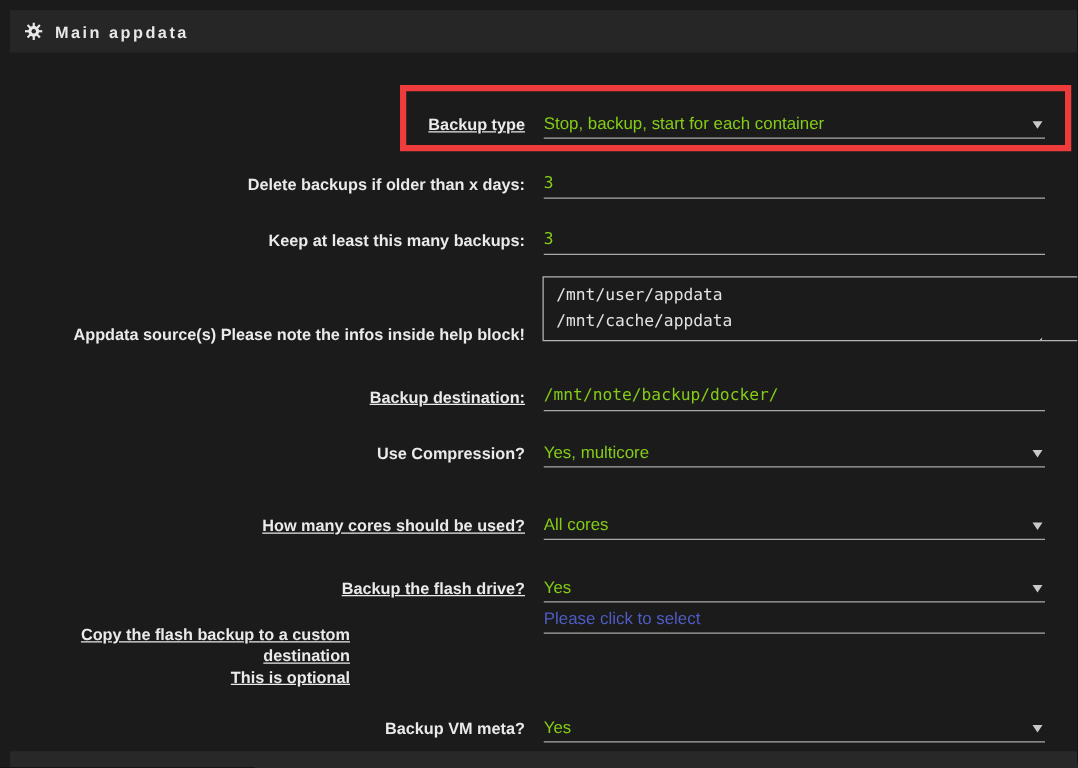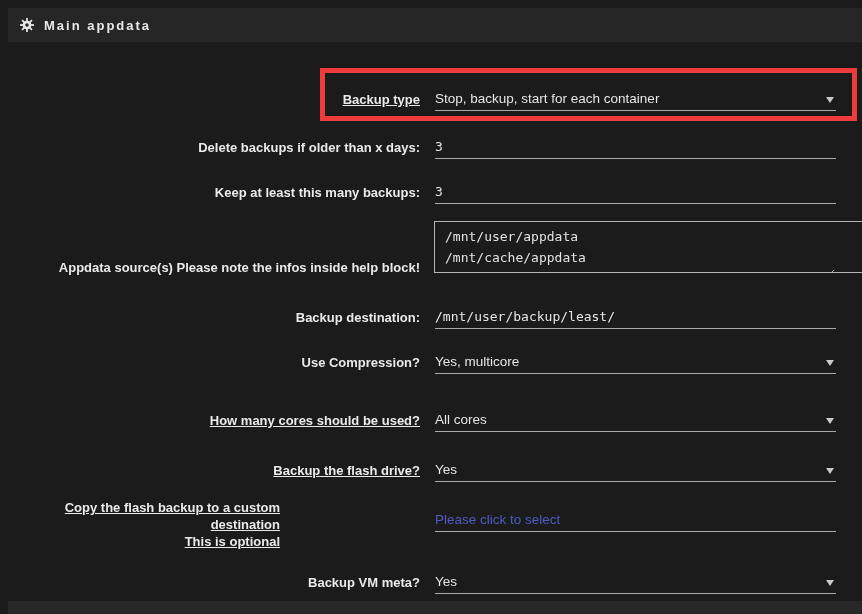--- a/index.html
+++ b/index.html
@@ -26,21 +26,21 @@
   .lbl2 {
     position:absolute; left:0; width:280px; text-align:right;
     font-weight:bold; font-size:13px; line-height:17px; color:#eaeaea;
   }
   
   .field {
     position:absolute; left:435px; width:401px; height:22px;
     border-bottom:1px solid #a9a9a9; box-sizing:content-box;
   }
   .field .val {
-    display:block; line-height:22px; font-size:13.5px; color:#e5e5e5;
+    display:block; line-height:22px; font-size:13.5px; color:#84cc16;
     white-space:nowrap; overflow:hidden;
   }
   .field .val.mono { font-family:"DejaVu Sans Mono", monospace; font-size:13px; }
   .field .val.link { color:#4e5cc4; }
   .arrow {
     position:absolute; right:2px; top:9px; width:0; height:0;
     border-left:4px solid transparent; border-right:4px solid transparent;
     border-top:6px solid #c9c9c9;
   }
   
@@ -101,23 +101,23 @@
   <div class="lbl" style="top:183px;">Keep at least this many backups:</div>
   <div class="field" style="top:181px;">
     <span class="val mono">3</span>
   </div>
 
   <div class="lbl" style="top:258px;">Appdata source(s) Please note the infos inside help block!</div>
   <div class="tarea">/mnt/user/appdata
 /mnt/cache/appdata</div>
   <div class="resize-grip" style="right:28px; bottom:342px; position:absolute;"></div>
 
-  <div class="lbl" style="top:308px;">Backup destination:</div>
+  <div class="lbl" style="top:308px;text-decoration:underline;">Backup destination:</div>
   <div class="field" style="top:306px;">
-    <span class="val mono">/mnt/user/backup/least/</span>
+    <span class="val mono">/mnt/note/backup/docker/</span>
   </div>
 
   <div class="lbl" style="top:353px;">Use Compression?</div>
   <div class="field" style="top:351px;">
     <span class="val">Yes, multicore</span>
     <span class="arrow"></span>
   </div>
 
   <div class="lbl" style="top:411px;text-decoration:underline;">How many cores should be used?</div>
   <div class="field" style="top:409px;">
@@ -128,21 +128,21 @@
   <div class="lbl" style="top:461px;text-decoration:underline;">Backup the flash drive?</div>
   <div class="field" style="top:459px;">
     <span class="val">Yes</span>
     <span class="arrow"></span>
   </div>
 
   <div class="lbl2" style="top:499px;text-decoration:underline;">
     <div>Copy the flash backup to a custom destination</div>
     <div>This is optional</div>
   </div>
-  <div class="field" style="top:509px;">
+  <div class="field" style="top:484px;">
     <span class="val link">Please click to select</span>
   </div>
 
   <div class="lbl" style="top:573px;">Backup VM meta?</div>
   <div class="field" style="top:571px;">
     <span class="val">Yes</span>
     <span class="arrow"></span>
   </div>
 
   <div class="hl"></div>

